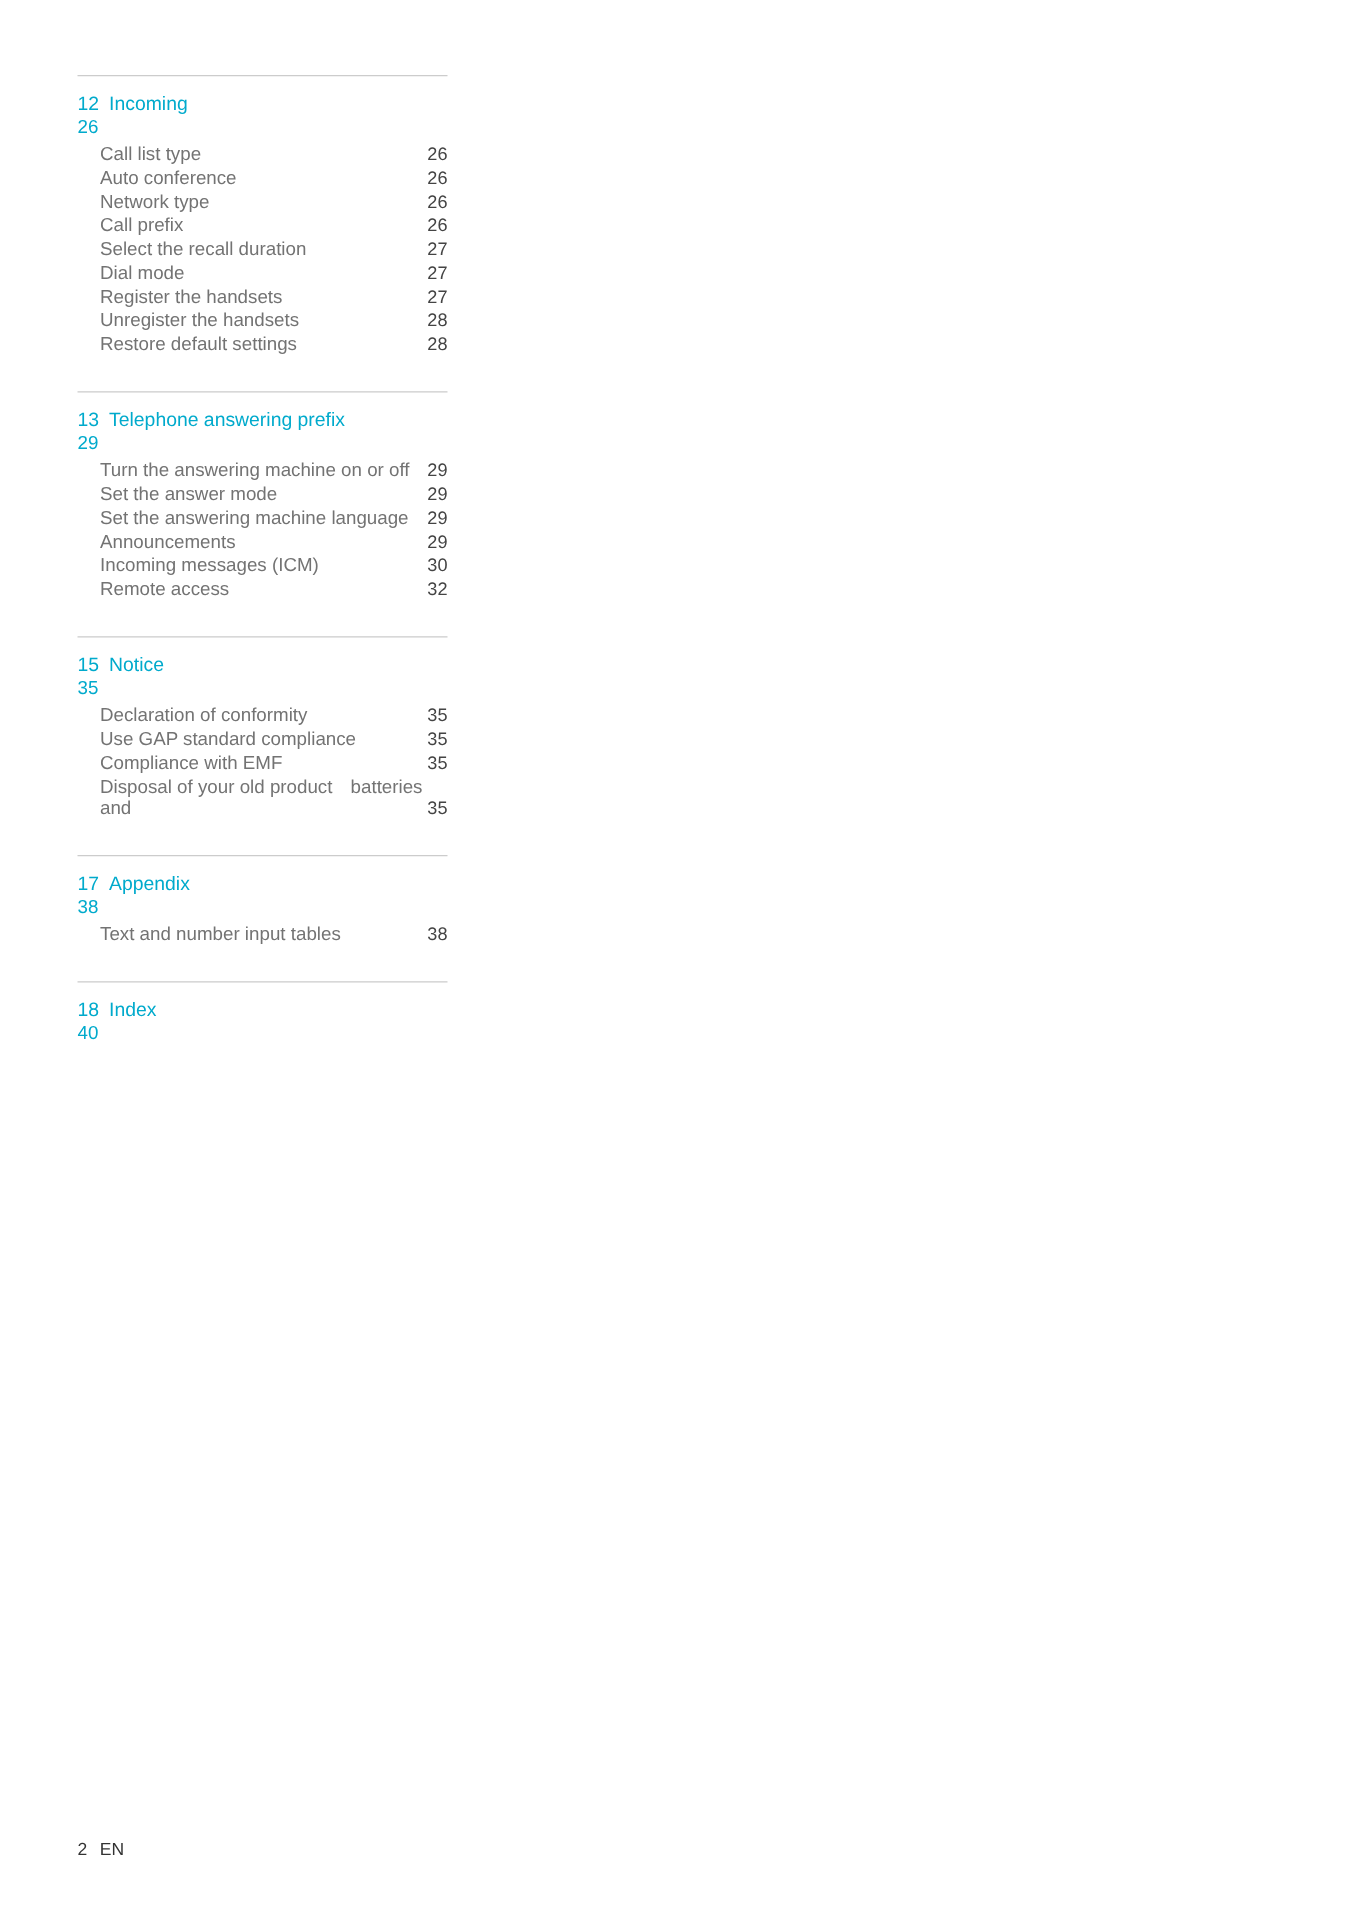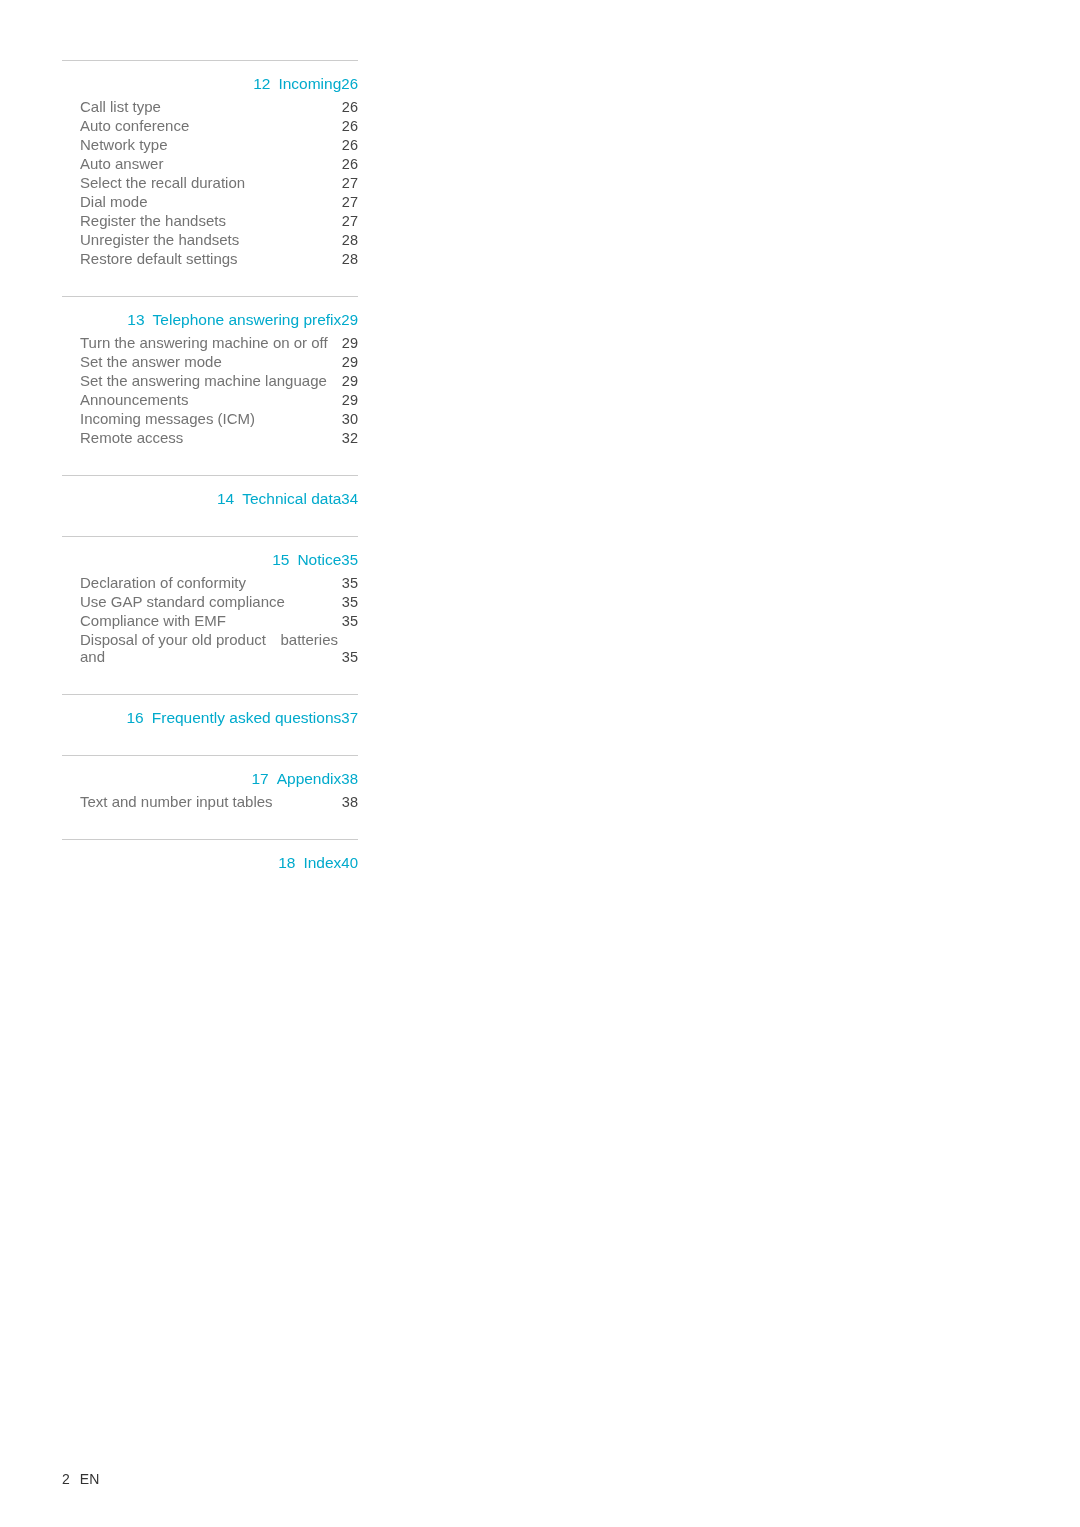--- a/index.html
+++ b/index.html
@@ -23,23 +23,24 @@
     }
 
     .section-divider {
       border: none;
       border-top: 1px solid #cccccc;
       margin-bottom: 14px;
     }
 
     .section-header {
       display: flex;
-      justify-content: flex-end;
+      justify-content: flex-start;
       align-items: baseline;
       margin-bottom: 4px;
+      flex-direction: column;
     }
 
     .section-title {
       color: #00aacc;
       font-size: 15.5px;
       font-weight: normal;
     }
 
     .section-number {
       color: #00aacc;
@@ -119,21 +120,21 @@
     </div>
     <div class="subsection-row">
       <span class="subsection-title">Auto conference</span>
       <span class="subsection-page">26</span>
     </div>
     <div class="subsection-row">
       <span class="subsection-title">Network type</span>
       <span class="subsection-page">26</span>
     </div>
     <div class="subsection-row">
-      <span class="subsection-title">Auto answer</span>
+      <span class="subsection-title">Call prefix</span>
       <span class="subsection-page">26</span>
     </div>
     <div class="subsection-row">
       <span class="subsection-title">Select the recall duration</span>
       <span class="subsection-page">27</span>
     </div>
     <div class="subsection-row">
       <span class="subsection-title">Dial mode</span>
       <span class="subsection-page">27</span>
     </div>
@@ -179,30 +180,20 @@
     <div class="subsection-row">
       <span class="subsection-title">Incoming messages (ICM)</span>
       <span class="subsection-page">30</span>
     </div>
     <div class="subsection-row">
       <span class="subsection-title">Remote access</span>
       <span class="subsection-page">32</span>
     </div>
   </div>
 
-  <div class="toc-section">
-    <hr class="section-divider">
-    <div class="section-header">
-      <div class="header-row">
-        <span class="section-number">14</span>
-        <span class="section-title">Technical data</span>
-      </div>
-      <span class="section-page">34</span>
-    </div>
-  </div>
 
   <div class="toc-section">
     <hr class="section-divider">
     <div class="section-header">
       <div class="header-row">
         <span class="section-number">15</span>
         <span class="section-title">Notice</span>
       </div>
       <span class="section-page">35</span>
     </div>
@@ -221,30 +212,20 @@
 
     <div class="subsection-row" style="align-items:flex-end;">
       <div style="display:flex; padding-left:0;">
         <span class="subsection-title">Disposal of your old product and</span>
         <span class="subsection-title" style="padding-left:12px;text-align:center;">batteries</span>
       </div>
       <span class="subsection-page">35</span>
     </div>
   </div>
 
-  <div class="toc-section">
-    <hr class="section-divider">
-    <div class="section-header">
-      <div class="header-row">
-        <span class="section-number">16</span>
-        <span class="section-title">Frequently asked questions</span>
-      </div>
-      <span class="section-page">37</span>
-    </div>
-  </div>
 
   <div class="toc-section">
     <hr class="section-divider">
     <div class="section-header">
       <div class="header-row">
         <span class="section-number">17</span>
         <span class="section-title">Appendix</span>
       </div>
       <span class="section-page">38</span>
     </div>

